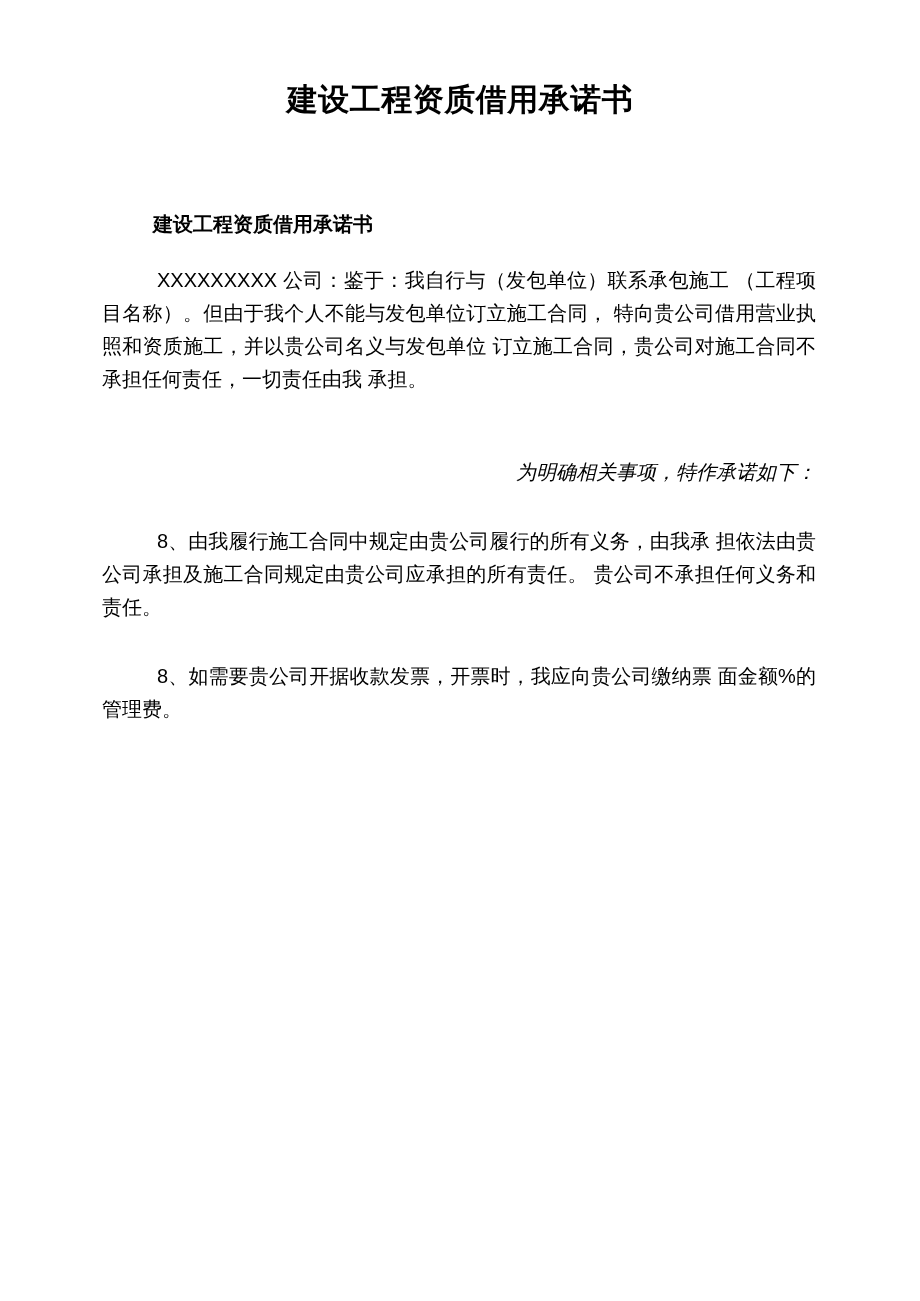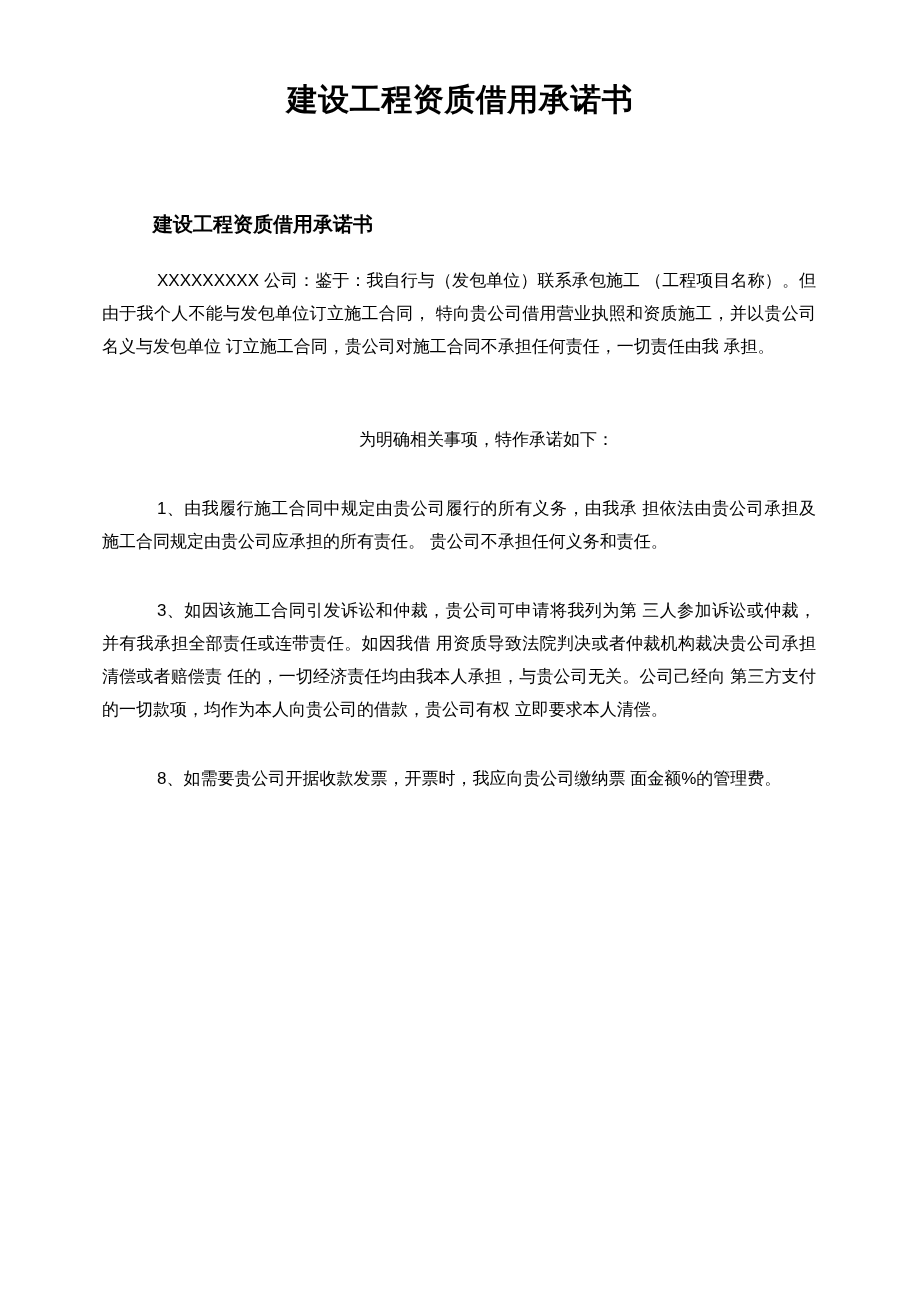--- a/index.html
+++ b/index.html
@@ -36,49 +36,49 @@
   }
   .doc-subheading {
     margin: 93px 0 0 0;
     font-size: 20px;
     line-height: 26px;
     font-weight: 700;
     text-indent: 51px;
   }
   .para {
     margin: 36px 0 0 0;
-    font-size: 17px;
+    font-size: 20px;
     line-height: 33px;
     font-weight: 400;
     text-align: justify;
     text-indent: 55px;
     word-break: break-all;
   }
   .para-preamble {
     margin-top: 27px;
   }
   .para-lead {
     margin-top: 60px;
-    text-align: center;
+    text-align: right;
+    font-style: italic;
   }
 </style>
 </head>
 <body>
 
 <div class="page">
   <h1 class="doc-title">建设工程资质借用承诺书</h1>
 
   <div class="content">
     <h2 class="doc-subheading">建设工程资质借用承诺书</h2>
 
     <p class="para para-preamble">XXXXXXXXX 公司：鉴于：我自行与（发包单位）联系承包施工 （工程项目名称）。但由于我个人不能与发包单位订立施工合同， 特向贵公司借用营业执照和资质施工，并以贵公司名义与发包单位 订立施工合同，贵公司对施工合同不承担任何责任，一切责任由我 承担。</p>
 
     <p class="para para-lead">为明确相关事项，特作承诺如下：</p>
 
-    <p class="para">1、由我履行施工合同中规定由贵公司履行的所有义务，由我承 担依法由贵公司承担及施工合同规定由贵公司应承担的所有责任。 贵公司不承担任何义务和责任。</p>
+    <p class="para">8、由我履行施工合同中规定由贵公司履行的所有义务，由我承 担依法由贵公司承担及施工合同规定由贵公司应承担的所有责任。 贵公司不承担任何义务和责任。</p>
 
 
-    <p class="para">3、如因该施工合同引发诉讼和仲裁，贵公司可申请将我列为第 三人参加诉讼或仲裁，并有我承担全部责任或连带责任。如因我借 用资质导致法院判决或者仲裁机构裁决贵公司承担清偿或者赔偿责 任的，一切经济责任均由我本人承担，与贵公司无关。公司己经向 第三方支付的一切款项，均作为本人向贵公司的借款，贵公司有权 立即要求本人清偿。</p>
 
 
     <p class="para">8、如需要贵公司开据收款发票，开票时，我应向贵公司缴纳票 面金额%的管理费。</p>
   </div>
 </div>
 
 </body></html>

